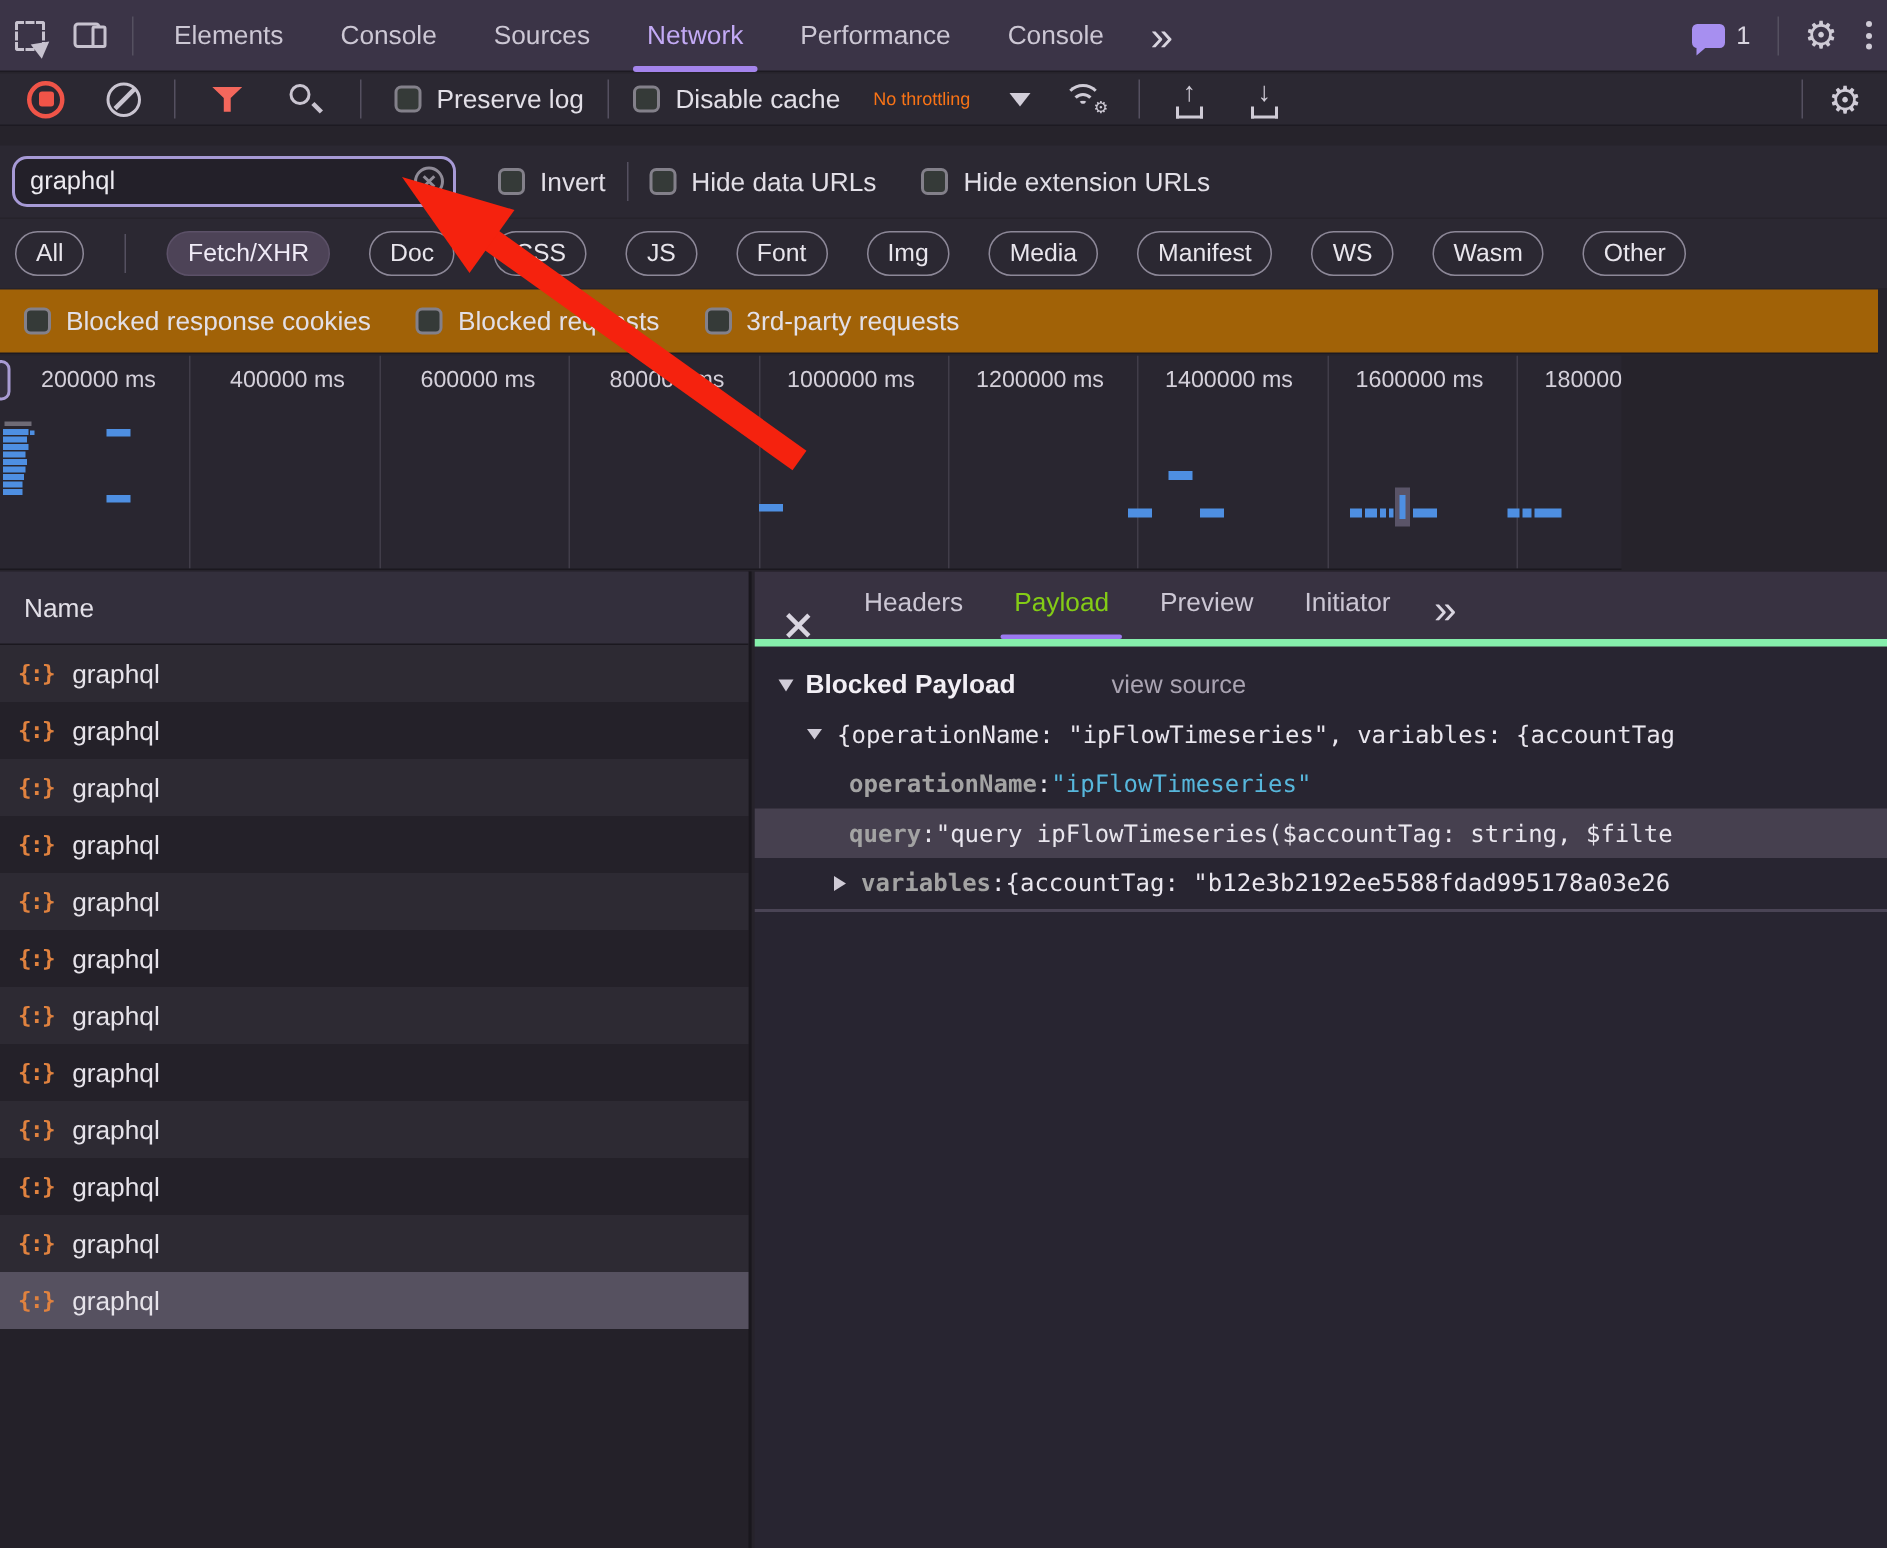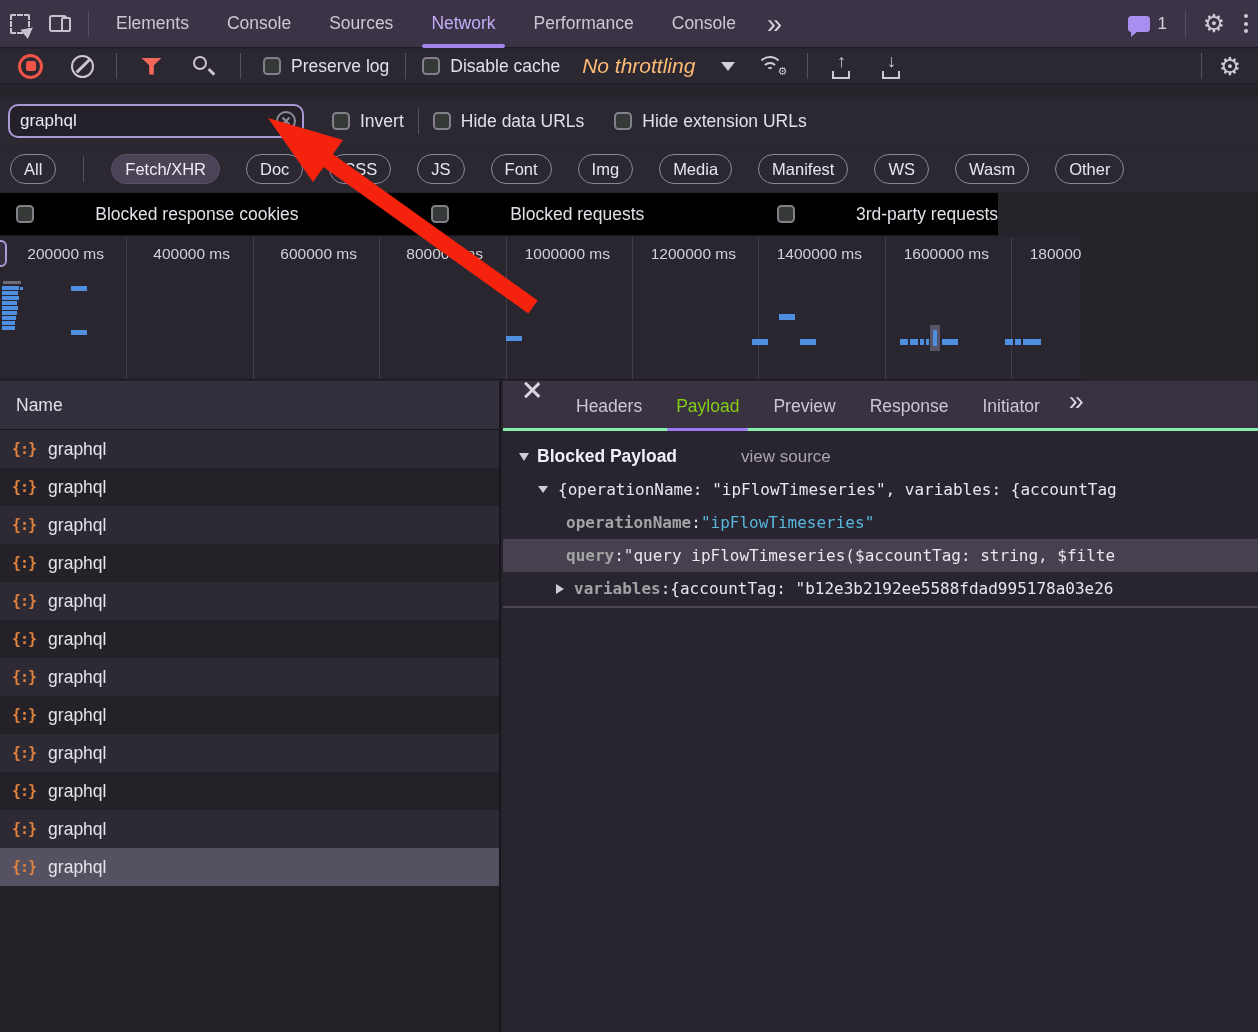--- a/index.html
+++ b/index.html
@@ -43,21 +43,21 @@
   .block { position:relative; width:23px; height:23px; border:2.5px solid #cac5d1; border-radius:50%; margin:0 14px; cursor:pointer; }
   .block::after { content:""; position:absolute; left:50%; top:-1px; width:2.5px; height:19px; background:#cac5d1; transform:rotate(45deg); transform-origin:center; margin-left:-1px; }
   .funnel { width:21px; height:17px; background:#f4675c; margin:0 16px;
     clip-path:polygon(0 0,100% 0,61% 46%,61% 100%,39% 100%,39% 46%); cursor:pointer; }
   .mag { position:relative; width:22px; height:22px; margin:0 14px; cursor:pointer; }
   .mag i { position:absolute; left:1px; top:1px; width:14px; height:14px; border:2.5px solid #cac5d1; border-radius:50%; }
   .mag::after { content:""; position:absolute; right:2px; bottom:1px; width:2.5px; height:8px; background:#cac5d1; transform:rotate(-45deg); }
   .cb { flex:none; width:18px; height:18px; border:2px solid #83808a; border-radius:4.5px; background:#353a38; cursor:pointer; }
   .cb-label { font-size:17.5px; color:#e2dfe7; margin:0 0 0 10px; cursor:pointer; white-space:nowrap; }
   .throttle { display:flex; align-items:center; gap:26px; margin-left:22px; cursor:pointer; }
-  .throttle-label { font-size:21px; color:#fdba74;font-style:italic; }
+  .throttle-label { font-size:12px; color:#f97316; }
   .caret-down { width:0; height:0; border-left:7px solid transparent; border-right:7px solid transparent; border-top:9px solid #d2ced9; }
   .wifi { position:relative; width:30px; height:24px; margin:0 14px 0 20px; cursor:pointer; }
   .wifi b { position:absolute; left:50%; border:2.5px solid transparent; border-top-color:#cfcbd6; border-radius:50%; }
   .wifi b.a1 { width:26px; height:26px; top:2px; margin-left:-13px; }
   .wifi b.a2 { width:16px; height:16px; top:8px; margin-left:-8px; }
   .wifi b.a3 { width:6px; height:6px; top:13px; margin-left:-3px; border-top-color:#cfcbd6; }
   .wifi s { position:absolute; right:-2px; bottom:0; font-size:11px; color:#cfcbd6; text-decoration:none; font-family:"DejaVu Sans", sans-serif; }
   .hario { position:relative; width:24px; height:25px; margin:0 13px; cursor:pointer; }
   .hario .arr { position:absolute; left:0; right:0; top:-3px; text-align:center; font-size:18px; font-weight:bold; color:#cfcbd6; }
   .hario .tray { position:absolute; left:3px; right:3px; bottom:0; height:8px; border:2.5px solid #cfcbd6; border-top:none; }
@@ -72,42 +72,42 @@
   .clearx::before,.clearx::after { content:""; position:absolute; left:50%; top:50%; width:2px; height:10px; background:#8f8b97; }
   .clearx::before { transform:translate(-50%,-50%) rotate(45deg); }
   .clearx::after { transform:translate(-50%,-50%) rotate(-45deg); }
   
   .pillrow { position:absolute; left:0; top:146px; width:1258px; height:46px; background:#2b2832;
     display:flex; align-items:center; gap:26px; padding-left:10px; }
   .pill { height:30px; display:flex; align-items:center; padding:0 13px;
     border:1.5px solid #8d8898; border-radius:15px; font-size:16.5px; color:#e8e5ec; cursor:pointer; white-space:nowrap; }
   .pill.sel { background:#4d4357; border-color:#5c5168; color:#f0ebf7; }
   
-  .checkrow { position:absolute; left:0; top:193px; width:998px; height:43px; background:#000000;
-    display:flex; align-items:center; padding-left:16px; border-bottom:1px solid #1d1a22;justify-content:space-between; }
+  .checkrow { position:absolute; left:0; top:193px; width:1252px; height:43px; background:#a16207;
+    display:flex; align-items:center; padding-left:16px; border-bottom:1px solid #1d1a22; }
   .checkrow .gap { width:30px; }
   
   .overview { position:absolute; left:0; top:237px; width:1081px; height:143px; background:#292630; overflow:hidden; border-bottom:1px solid #1b181f; }
   .gridline { position:absolute; top:0; bottom:0; width:1px; background:#413d49; }
   .ticklabel { position:absolute; top:0; height:34px; line-height:34px; width:126px;
     text-align:right; padding-right:22px; font-size:15.5px; color:#d4d0da; overflow:hidden; white-space:nowrap; }
   .ticklabel.last { padding-right:0; }
   .ov-handle { position:absolute; top:3px; width:12px; height:27px; border:2px solid #a99bd4; border-radius:7px; background:#353040; }
   .bar { position:absolute; }
   
   .left-panel { position:absolute; left:0; top:381px; width:501px; height:651px; background:#242129; border-right:2px solid #19171d; }
   .list-header { height:49px; line-height:49px; background:#332f3c; border-bottom:1px solid #1b181f;
     font-size:17.5px; color:#e3e0e8; padding-left:16px; }
   .req-row { height:38px; display:flex; align-items:center; padding-left:12px; gap:12px; cursor:pointer; font-size:17.5px; color:#e6e3ea; }
   .req-row.odd { background:#2d2a33; }
   .req-row.even { background:#242129; }
   .req-row.selected { background:#565160; }
   .json-ico { font-family:"DejaVu Sans Mono", monospace; font-size:15px; font-weight:bold; color:#e0823f; letter-spacing:-1px; }
   .right-panel { position:absolute; left:503px; top:381px; width:755px; height:651px; background:#282531; overflow:hidden; }
-  .detail-tabs { height:50px; background:#383241; display:flex; align-items:flex-start; border-bottom:3px solid #86efac; }
+  .detail-tabs { height:50px; background:#383241; display:flex; align-items:flex-end; border-bottom:5px solid #86efac; }
   .xclose { position:relative; width:18px; height:18px; margin:0 18px 0 20px; cursor:pointer; }
   .xclose::before,.xclose::after { content:""; position:absolute; left:50%; top:50%; width:2.5px; height:20px; background:#d9d5e0; }
   .xclose::before { transform:translate(-50%,-50%) rotate(45deg); }
   .xclose::after { transform:translate(-50%,-50%) rotate(-45deg); }
   .dtab { position:relative; height:50px; display:flex; align-items:center; padding:0 17px;
     font-size:17.5px; color:#ccc7d4; cursor:pointer; }
   .dtab.sel { color:#84cc16; }
   .dtab.sel::after { content:""; position:absolute; left:8px; right:8px; bottom:0; height:3px; background:#9b79f0; border-radius:2px; }
   
   .payload { position:relative; font-family:"DejaVu Sans Mono", monospace; font-size:16px; }
@@ -360,21 +360,20 @@
         </div>
       </div>
   </div>
 
   <div class="right-panel">
     <div class="detail-tabs">
       <div class="xclose"></div>
       <div class="dtab">Headers</div>
       <div class="dtab sel">Payload</div>
       <div class="dtab">Preview</div>
-      <div class="dtab">Response</div>
       <div class="dtab">Initiator</div>
       <div class="more-chevrons">»</div>
     </div>
     <div class="payload">
       <div class="p-row p-title">
         <span class="tri-down" style="margin-left:16px;"></span>
         <span class="t">Blocked Payload</span>
         <span class="vs">view source</span>
       </div>
       <div class="p-row">

